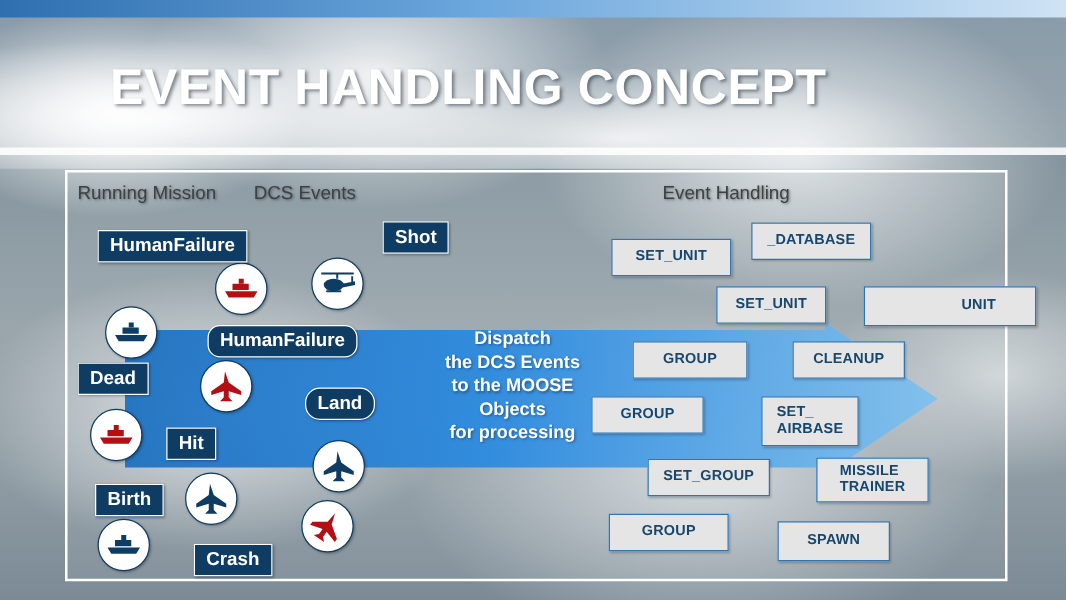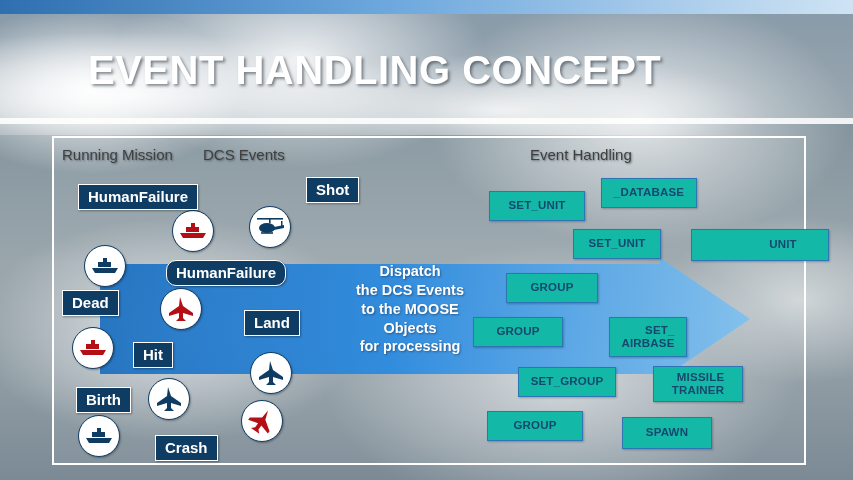--- a/index.html
+++ b/index.html
@@ -123,26 +123,26 @@
     font-size: 15px;
     font-weight: bold;
     padding: 3px 9px 4px 9px;
     white-space: nowrap;
     box-shadow: 1px 1px 2px rgba(0,0,0,0.35);
   }
 
   
   .wbox {
     position: absolute;
-    background: #14b8a6;
+    background: #e5e5e5;
     border: 1px solid #2e75b6;
     color: #16486f;
     font-size: 11.5px;
     font-weight: bold;
-    text-align: right;
+    text-align: left;
     letter-spacing: 0.2px;
     display: flex;
     align-items: center;
     justify-content: center;
     line-height: 1.15;
     box-shadow: 1px 1px 2px rgba(0,0,0,0.25);
   }
 
   
   .circ {
@@ -264,30 +264,31 @@
       <path d="M1 11 L27 11 L24 16 L4 16 Z" fill="#0f3c63"></path>
       <rect x="7" y="5" width="13" height="5" fill="#0f3c63"></rect>
       <rect x="12" y="1" width="4" height="4" fill="#0f3c63"></rect>
     </svg>
   </div>
 
   <div class="dlabel" style="left:78px;  top:184px;">HumanFailure</div>
   <div class="dlabel" style="left:266px; top:177px;margin-left:40px;">Shot</div>
   <div class="dlabel" style="left:166px; top:260px;border-radius:10px;">HumanFailure</div>
   <div class="dlabel" style="left:62px;  top:290px;">Dead</div>
-  <div class="dlabel" style="left:244px; top:310px;">Land</div>
+  <div class="dlabel" style="left:244px; top:310px;border-radius:12px;">Land</div>
   <div class="dlabel" style="left:133px; top:342px;">Hit</div>
   <div class="dlabel" style="left:76px;  top:387px;">Birth</div>
   <div class="dlabel" style="left:155px; top:435px;">Crash</div>
 
   <div class="wbox" style="left:489px; top:191px; width:94px; height:28px;">SET_UNIT</div>
   <div class="wbox" style="left:601px; top:178px; width:94px; height:28px;">_DATABASE</div>
   <div class="wbox" style="left:573px; top:229px; width:86px; height:28px;">SET_UNIT</div>
   <div class="wbox" style="left:691px; top:229px; width:90px; height:30px;padding-left:46px;">UNIT</div>
   <div class="wbox" style="left:506px; top:273px; width:90px; height:28px;">GROUP</div>
+  <div class="wbox" style="left:634px; top:273px; width:88px; height:28px;">CLEANUP</div>
   <div class="wbox" style="left:473px; top:317px; width:88px; height:28px;">GROUP</div>
   <div class="wbox" style="left:518px; top:367px; width:96px; height:28px;">SET_GROUP</div>
   <div class="wbox" style="left:609px; top:317px; width:76px; height:38px; white-space:pre-line;">SET_
 AIRBASE</div>
   <div class="wbox" style="left:653px; top:366px; width:88px; height:34px; white-space:pre-line;">MISSILE
 TRAINER</div>
   <div class="wbox" style="left:487px; top:411px; width:94px; height:28px;">GROUP</div>
   <div class="wbox" style="left:622px; top:417px; width:88px; height:30px;">SPAWN</div>
 
 </div>

